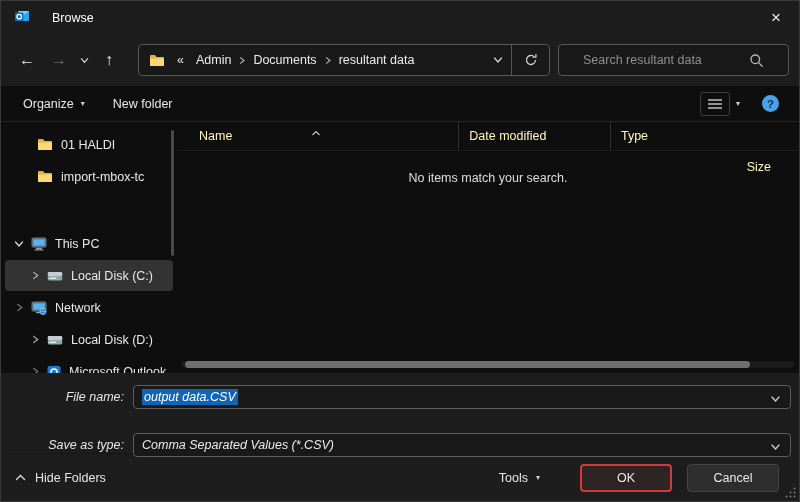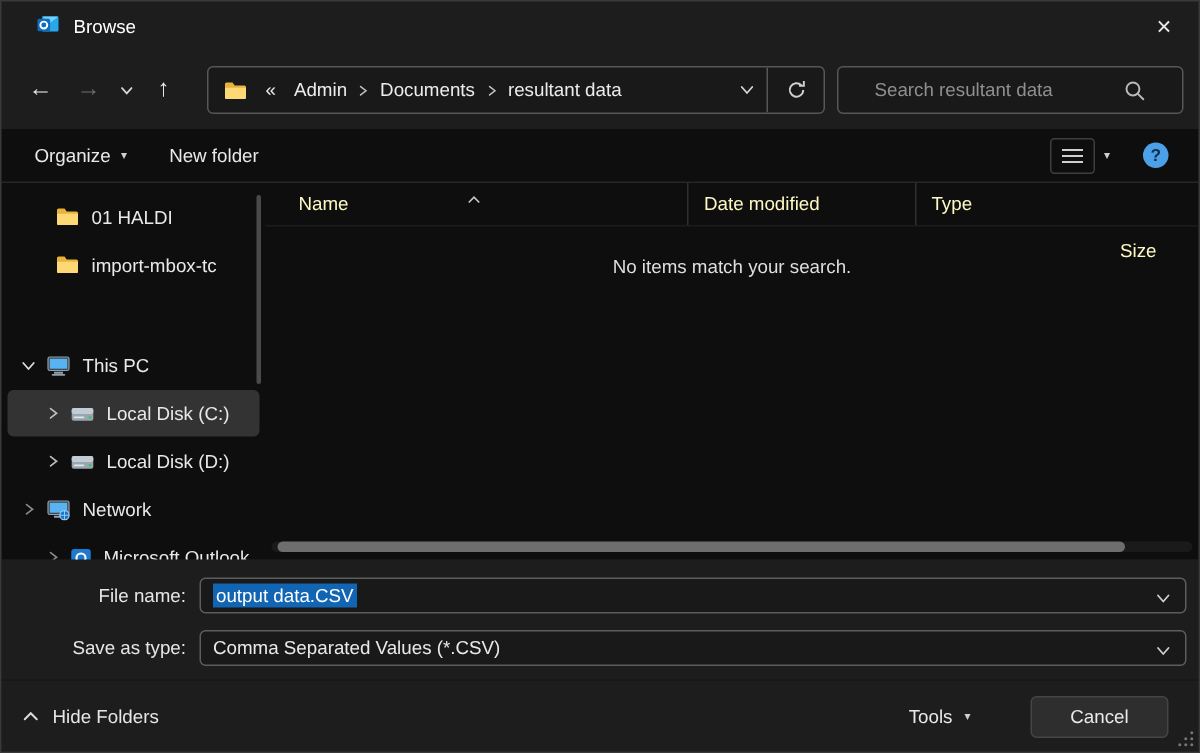--- a/index.html
+++ b/index.html
@@ -7,21 +7,21 @@
   .window {
     width:800px; height:502px;
     background:#1d1d1d; color:#e9e9e9;
     font-family:"Liberation Sans","DejaVu Sans",sans-serif;
     font-size:13px;
     border:1px solid #3a3a3a;
     display:flex; flex-direction:column;
     position:relative; overflow:hidden;
   }
   
-  .titlebar { height:33px; flex:0 0 auto; display:flex; align-items:center; padding-left:23px; gap:9px; }
+  .titlebar { height:33px; flex:0 0 auto; display:flex; align-items:center; padding-left:13px; gap:22px; }
   .title { font-size:12.5px; color:#ffffff; }
   .close-btn { margin-left:auto; width:46px; height:33px; display:flex; align-items:center; justify-content:center; font-size:17px; color:#eaeaea; cursor:default; }
   
   .toolbar { height:52px; flex:0 0 auto; display:flex; align-items:center; padding:0 10px; }
   .nav-btn { width:32px; height:31px; display:flex; align-items:center; justify-content:center; font-size:16px; color:#e6e6e6; border-radius:4px; flex:0 0 auto; }
   .nav-btn.dim { color:#6d6d6d; }
   .nav-btn.small { width:18px; }
   .addressbar { display:flex; align-items:center; height:32px; border:1px solid #575757; border-radius:4px; background:#191919; margin-left:13px; width:412px; flex:0 0 auto; overflow:hidden; }
   .crumb-folder { margin:0 6px 0 10px; display:flex; }
   .crumb-item { padding:0 6px; font-size:12.5px; color:#ececec; white-space:nowrap; }
@@ -58,21 +58,21 @@
   .col { display:flex; align-items:center; font-size:12.5px; padding-left:10px; }
   .col-name { width:282px; padding-left:22px; }
   .col-date { width:152px; border-left:1px solid #2f2f2f; }
   .col-type { width:126px; border-left:1px solid #2f2f2f; }
   .col-size { flex:1; border-left:1px solid #2f2f2f; justify-content:flex-end; padding-right:28px;margin-top:45px; }
   .sort-caret { position:absolute; left:134px; top:2px; }
   .empty-msg { padding-top:20px; text-align:center; font-size:12.5px; color:#dedede; }
   .hscroll { position:absolute; left:4px; right:4px; bottom:5px; height:7px; background:#1a1a1a; border-radius:4px; }
   .hthumb { width:92%; height:7px; margin-left:4px; background:#6e6e6e; border-radius:4px; }
   
-  .fields { flex:0 0 auto; height:80px; display:grid; grid-template-columns:132px 1fr; grid-auto-rows:24px; row-gap:11px; align-items:center; padding:12px 8px 12px 0; background:#1d1d1d; }
+  .fields { flex:0 0 auto; height:80px; display:grid; grid-template-columns:132px 1fr; grid-auto-rows:24px; row-gap:24px; align-items:center; padding:12px 8px 12px 0; background:#1d1d1d;font-style:italic; }
   .field-label { text-align:right; padding-right:9px; font-size:12.5px; color:#e6e6e6; }
   .combo { height:24px; border:1px solid #5d5d5d; border-radius:4px; background:#191919; display:flex; align-items:center; padding:0 28px 0 8px; position:relative; font-size:12.5px; color:#eaeaea; }
   .combo .combo-chev { position:absolute; right:9px; top:7px; }
   .sel-text { background:#1265b3; color:#ffffff; padding:1px 2px; }
   
   .footer { flex:0 0 auto; height:48px; display:flex; align-items:center; padding:0 20px 0 14px; border-top:1px solid #171717; background:#1d1d1d;justify-content:space-between; }
   .hide-folders { display:flex; align-items:center; gap:9px; font-size:12.5px; color:#e6e6e6; }
   .spacer { flex:1; }
   .tools { display:flex; align-items:center; gap:8px; font-size:12.5px; margin-right:40px; }
   .btn { width:92px; height:28px; border-radius:4px; font-family:inherit; font-size:12.5px; color:#eaeaea; cursor:default; }
@@ -228,53 +228,53 @@
           <svg width="16" height="12" viewBox="0 0 16 12">
               <rect x="0.8" y="2" width="14.4" height="8.5" rx="1.4" fill="#9aa6af"></rect>
               <rect x="0.8" y="2" width="14.4" height="4" rx="1.4" fill="#c2ccd4"></rect>
               <rect x="2.2" y="7.6" width="7" height="1.3" rx="0.6" fill="#dfe6ea"></rect>
               <circle cx="13" cy="8.2" r="0.9" fill="#35c75a"></circle>
             </svg>
         </span>
         <span class="tree-label">Local Disk (C:)</span>
       </div>
 
-      <div class="tree-row ind1">
-        <span class="chev">
-          <svg width="9" height="9" viewBox="0 0 10 10">
-              <path d="M3 1.5L7.5 5 3 8.5" fill="none" stroke="#bfbfbf" stroke-width="1.2" stroke-linecap="round"></path>
-            </svg>
-        </span>
-        <span class="tree-icon">
-          <svg width="16" height="12" viewBox="0 0 16 12">
-              <rect x="0.8" y="2" width="14.4" height="8.5" rx="1.4" fill="#9aa6af"></rect>
-              <rect x="0.8" y="2" width="14.4" height="4" rx="1.4" fill="#c2ccd4"></rect>
-              <rect x="2.2" y="7.6" width="7" height="1.3" rx="0.6" fill="#dfe6ea"></rect>
-              <circle cx="13" cy="8.2" r="0.9" fill="#35c75a"></circle>
-            </svg>
-        </span>
-        <span class="tree-label">Local Disk (D:)</span>
-      </div>
-
       <div class="tree-row ind0">
         <span class="chev">
           <svg width="9" height="9" viewBox="0 0 10 10">
               <path d="M3 1.5L7.5 5 3 8.5" fill="none" stroke="#8a8a8a" stroke-width="1.2" stroke-linecap="round"></path>
             </svg>
         </span>
         <span class="tree-icon">
           <svg width="16" height="14" viewBox="0 0 16 14">
               <rect x="1" y="1" width="14" height="9" rx="1.2" fill="#3f4a52" stroke="#8fa0ab" stroke-width="0.8"></rect>
               <rect x="2.2" y="2.2" width="11.6" height="6.6" fill="#57b3f2"></rect>
               <rect x="5" y="10.8" width="6" height="1.4" fill="#8fa0ab"></rect>
               <circle cx="12" cy="10.5" r="3.1" fill="#1b75c8" stroke="#9fd1f7" stroke-width="0.8"></circle>
               <path d="M9 10.5h6M12 7.5v6" stroke="#9fd1f7" stroke-width="0.6" fill="none"></path>
             </svg>
         </span>
         <span class="tree-label">Network</span>
+      </div>
+
+      <div class="tree-row ind1">
+        <span class="chev">
+          <svg width="9" height="9" viewBox="0 0 10 10">
+              <path d="M3 1.5L7.5 5 3 8.5" fill="none" stroke="#bfbfbf" stroke-width="1.2" stroke-linecap="round"></path>
+            </svg>
+        </span>
+        <span class="tree-icon">
+          <svg width="16" height="12" viewBox="0 0 16 12">
+              <rect x="0.8" y="2" width="14.4" height="8.5" rx="1.4" fill="#9aa6af"></rect>
+              <rect x="0.8" y="2" width="14.4" height="4" rx="1.4" fill="#c2ccd4"></rect>
+              <rect x="2.2" y="7.6" width="7" height="1.3" rx="0.6" fill="#dfe6ea"></rect>
+              <circle cx="13" cy="8.2" r="0.9" fill="#35c75a"></circle>
+            </svg>
+        </span>
+        <span class="tree-label">Local Disk (D:)</span>
       </div>
 
       <div class="tree-row ind1">
         <span class="chev">
           <svg width="9" height="9" viewBox="0 0 10 10">
               <path d="M3 1.5L7.5 5 3 8.5" fill="none" stroke="#8a8a8a" stroke-width="1.2" stroke-linecap="round"></path>
             </svg>
         </span>
         <span class="tree-icon">
           <svg width="14" height="14" viewBox="0 0 14 14">
@@ -335,20 +335,21 @@
             <path d="M1.5 5.5L5.5 1.5 9.5 5.5" fill="none" stroke="#dcdcdc" stroke-width="1.3" stroke-linecap="round"></path>
           </svg>
       </span>
       <span>Hide Folders</span>
     </div>
     <div class="spacer"></div>
     <div class="tools">
       <span>Tools</span>
       <span class="caret">▾</span>
     </div>
+    <button class="btn ok-btn">OK</button>
     <button class="btn cancel-btn">Cancel</button>
   </div>
 
   <svg class="grip" width="11" height="11" viewBox="0 0 11 11" fill="#777777">
     <circle cx="9.5" cy="1.5" r="1"></circle>
       <circle cx="5.5" cy="5.5" r="1"></circle>
       <circle cx="9.5" cy="5.5" r="1"></circle>
     <circle cx="1.5" cy="9.5" r="1"></circle>
       <circle cx="5.5" cy="9.5" r="1"></circle>
       <circle cx="9.5" cy="9.5" r="1"></circle>

